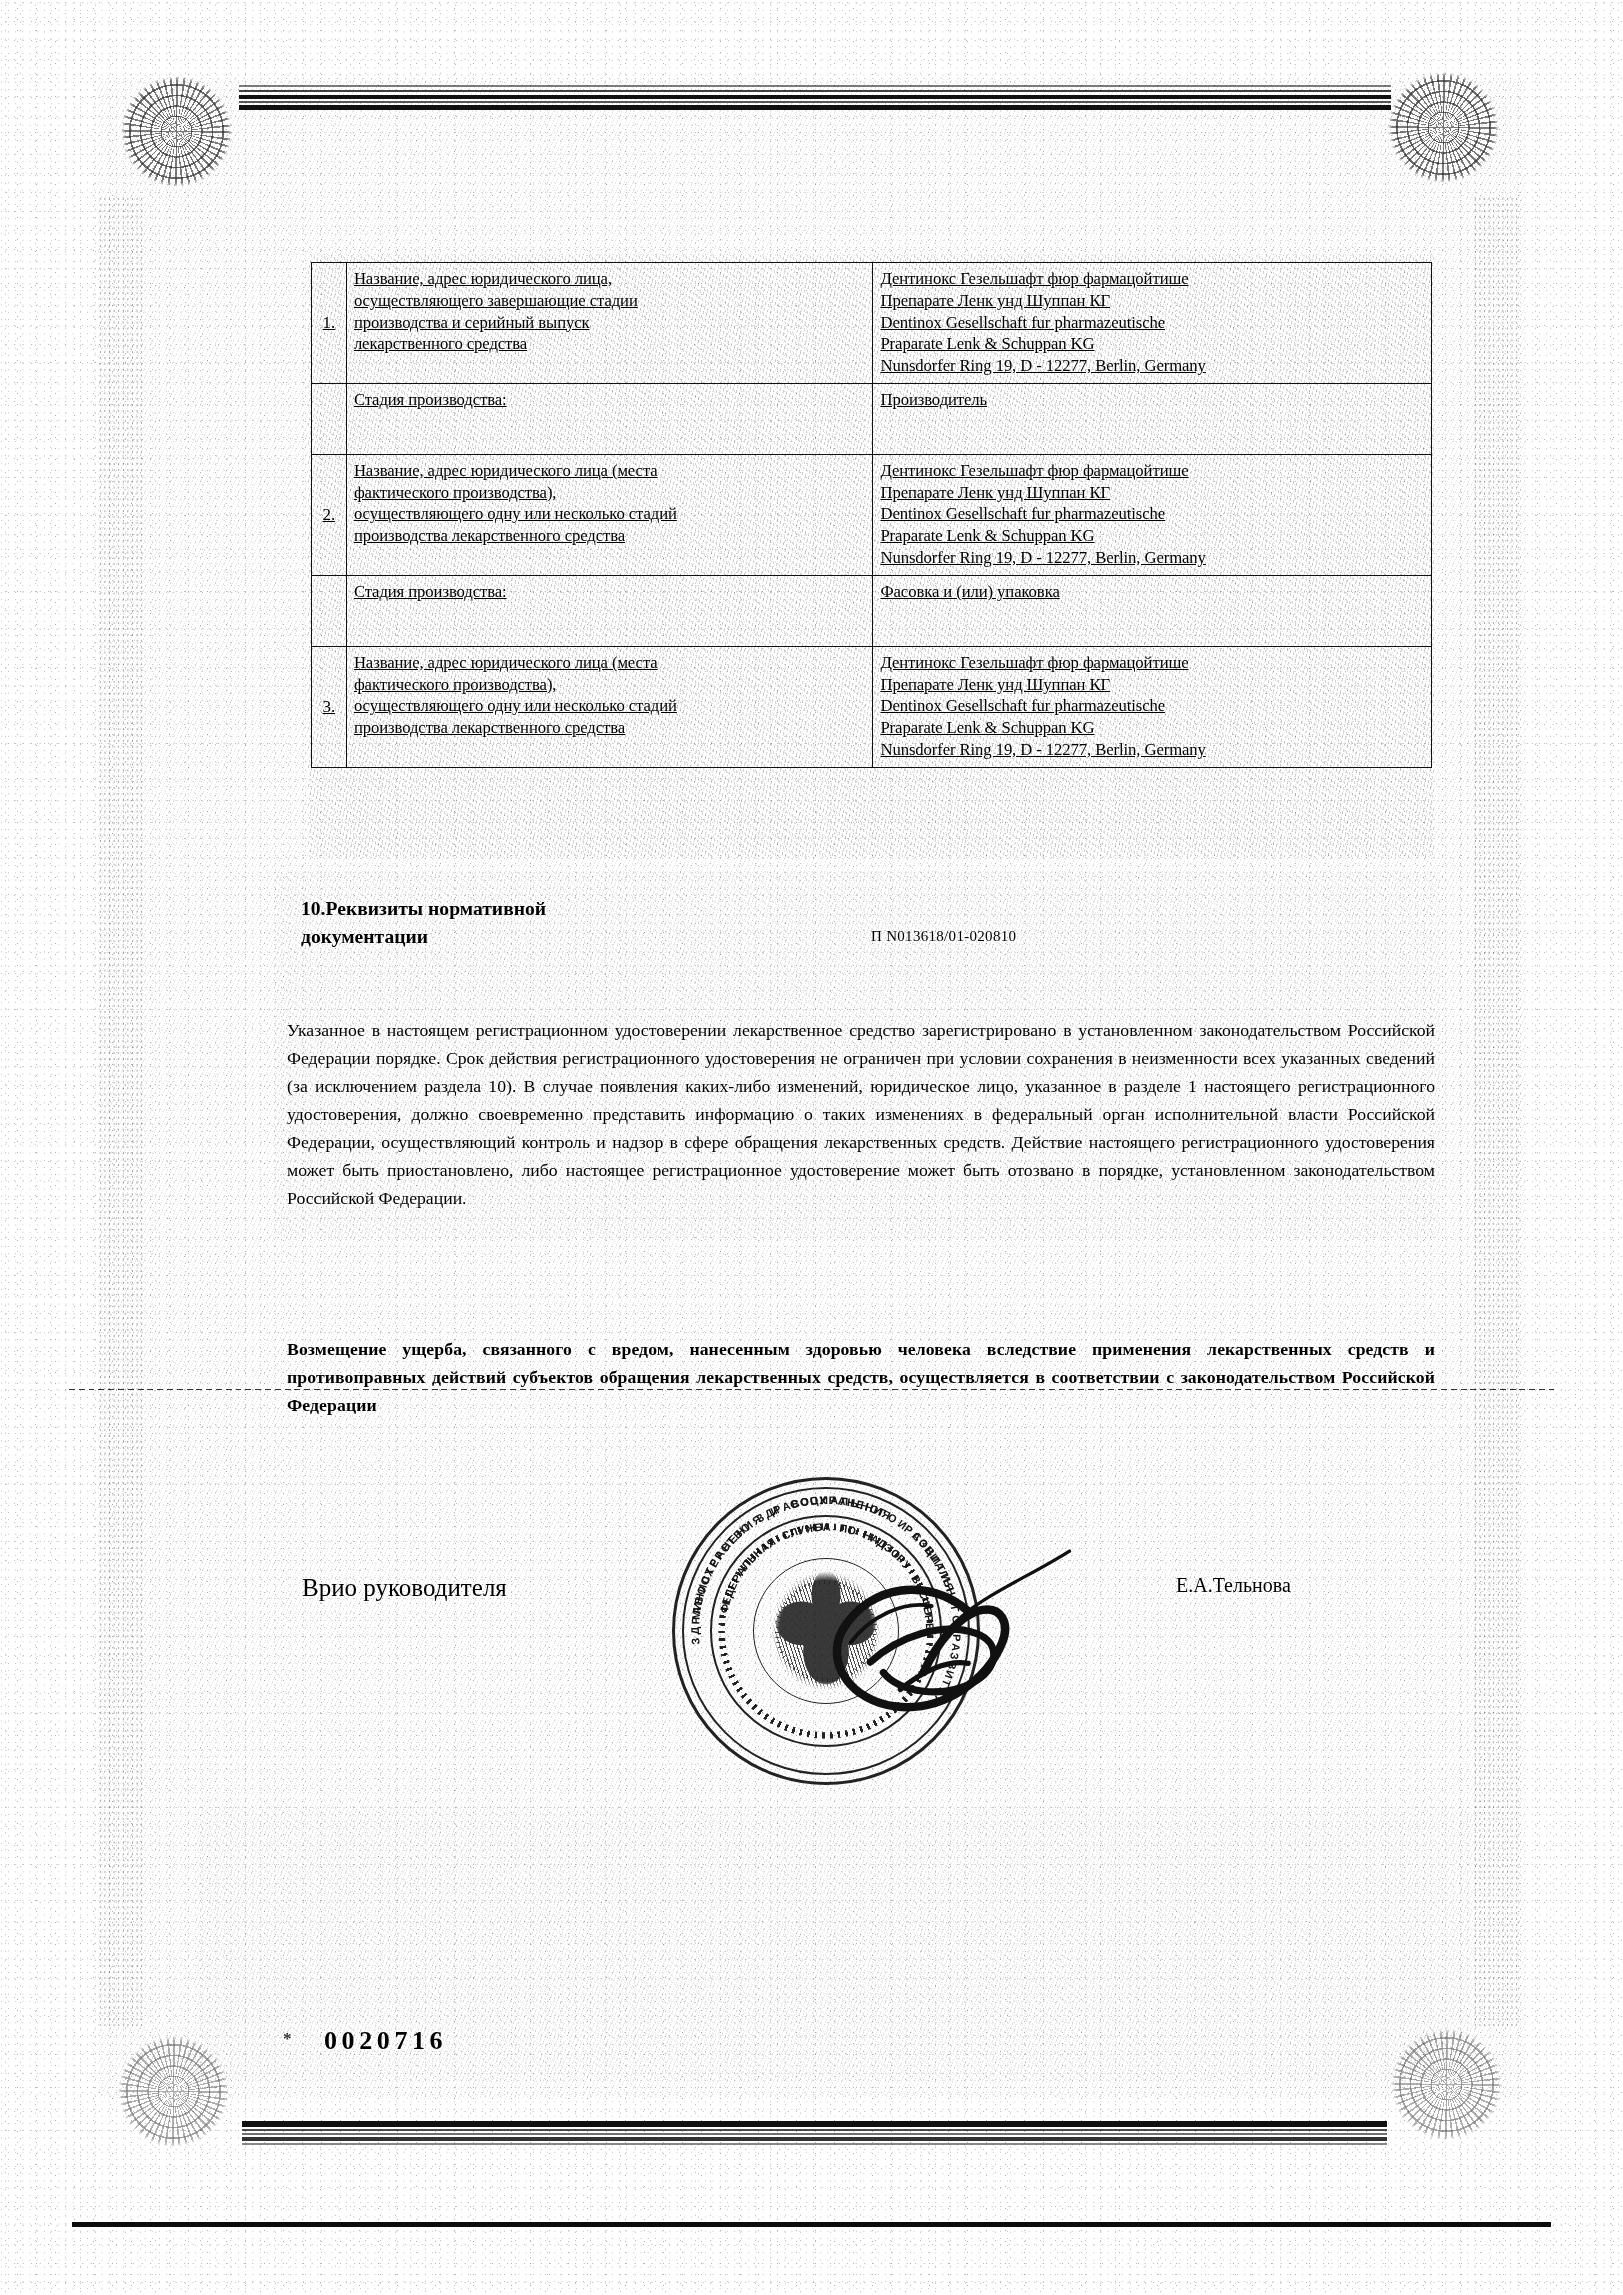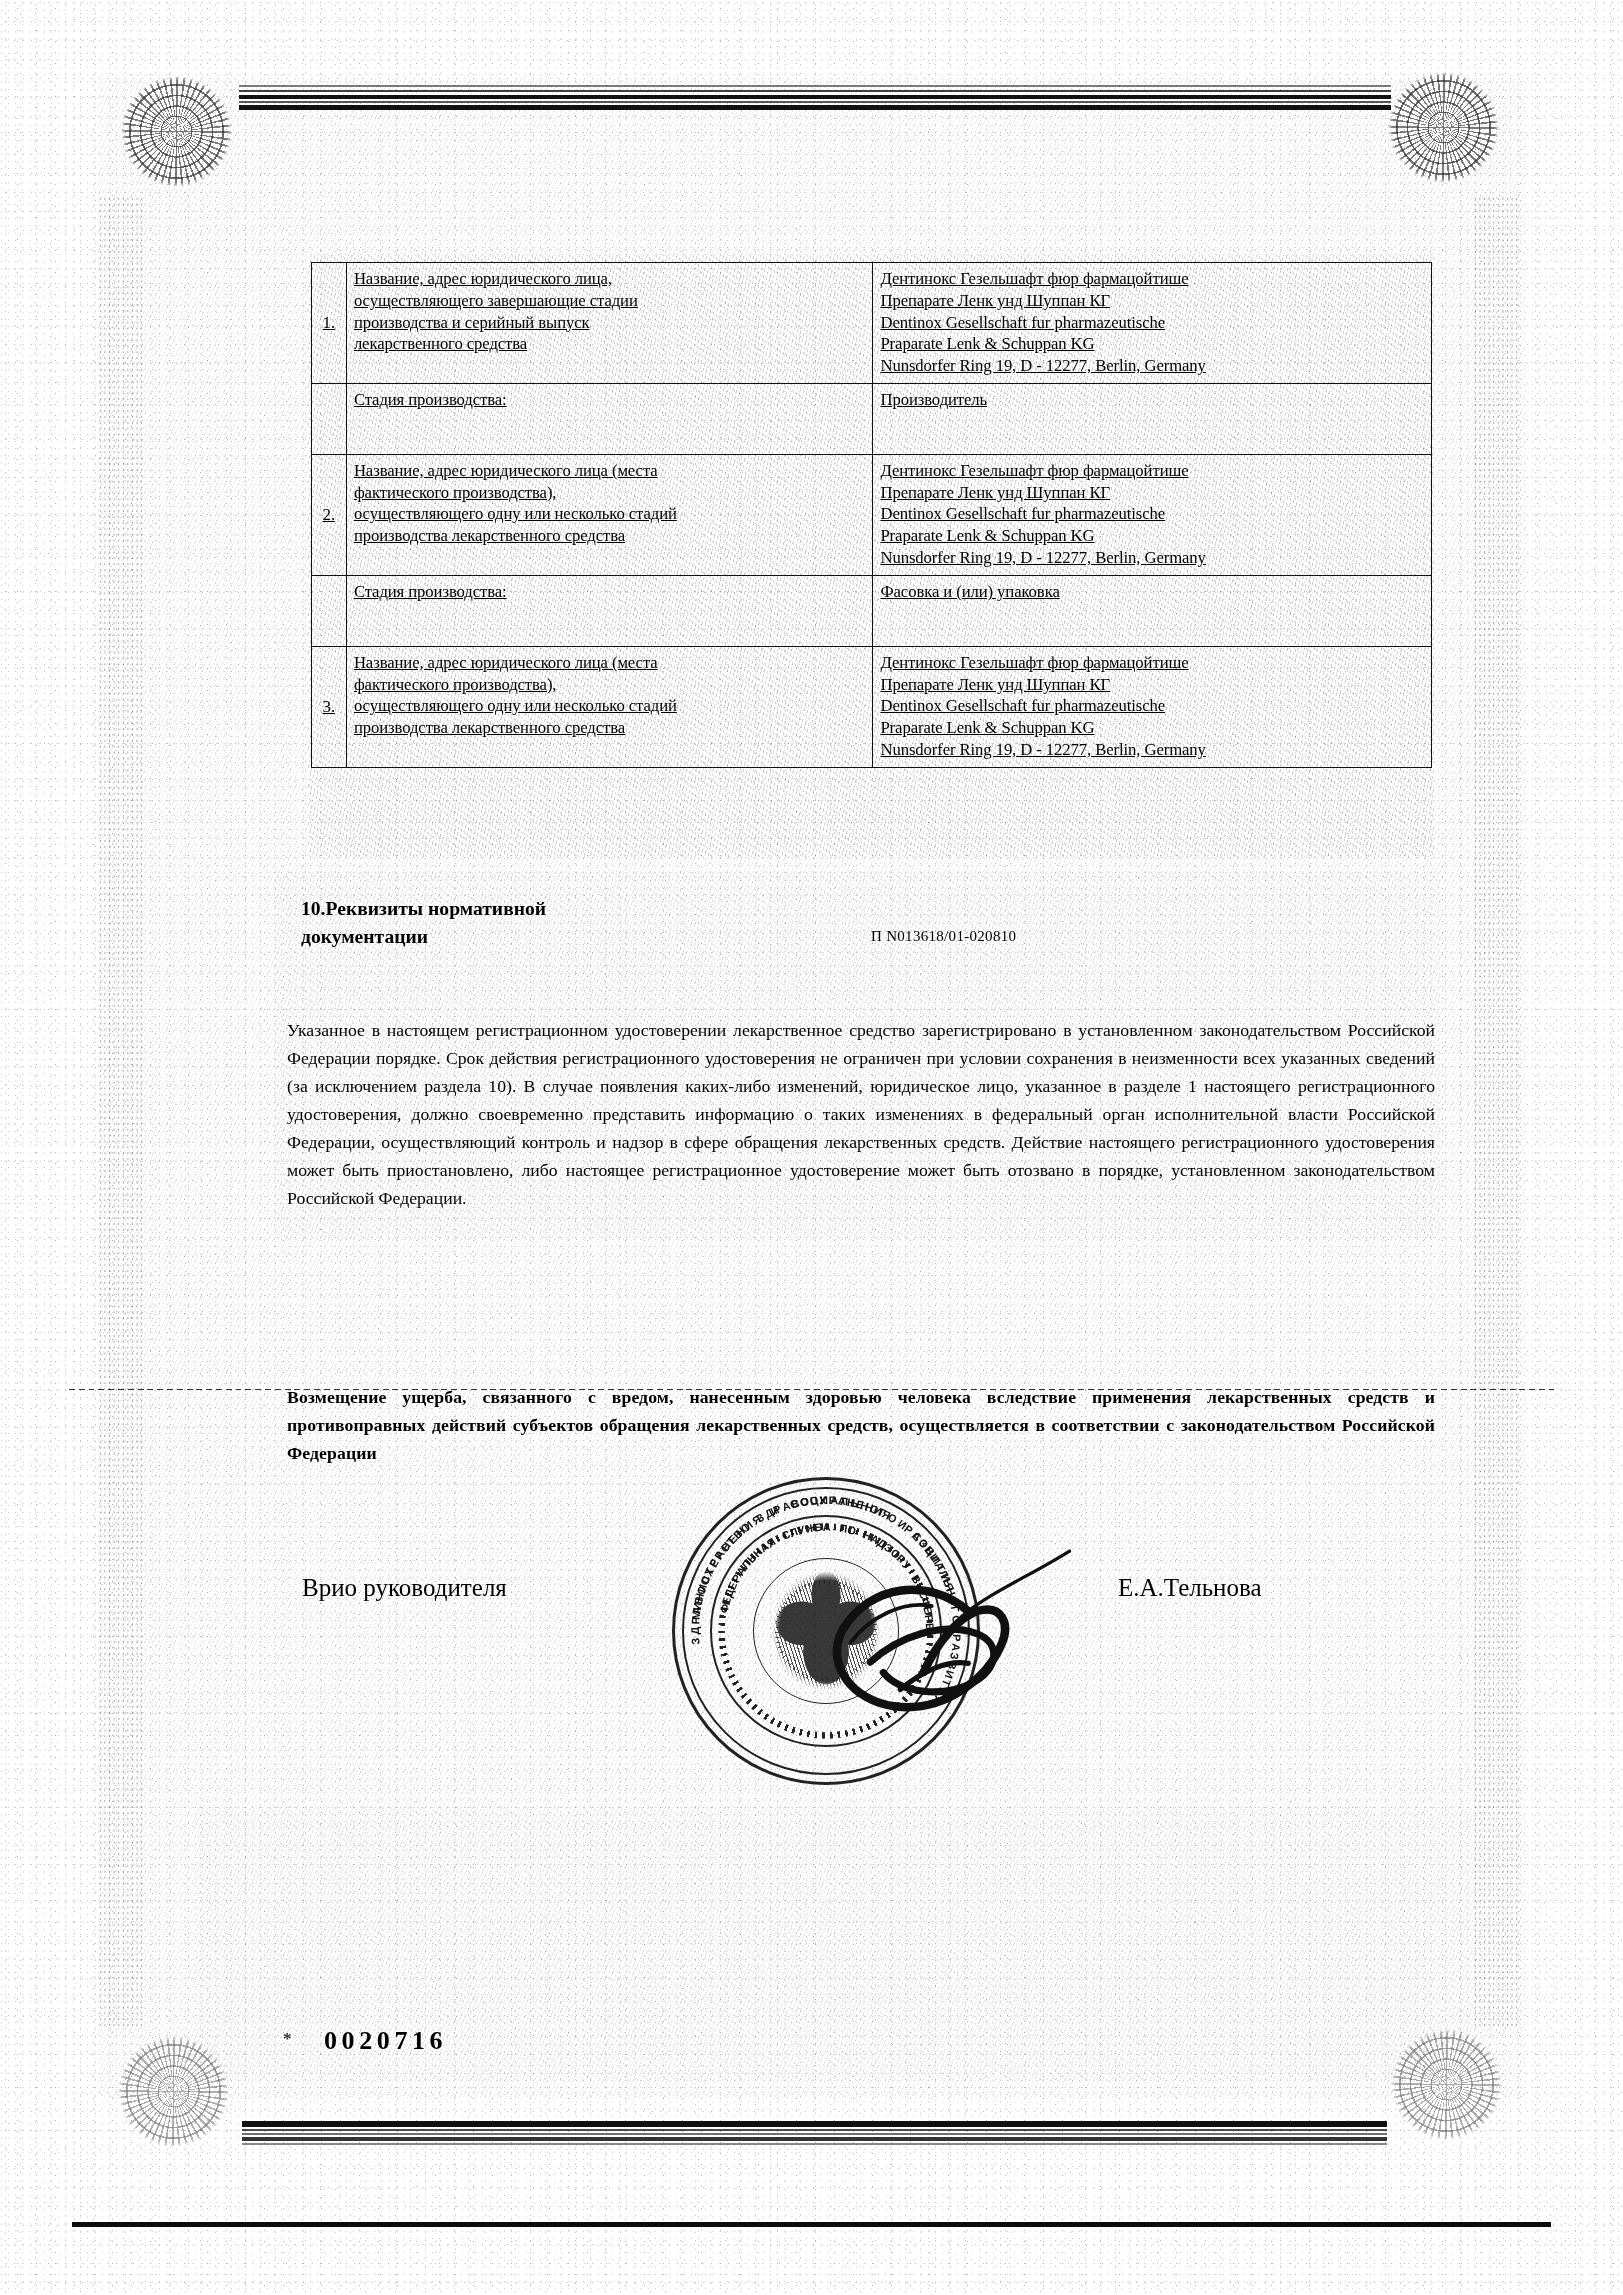--- a/index.html
+++ b/index.html
@@ -94,36 +94,36 @@
 
   
   .body-para{
     position:absolute;left:287px;width:1148px;z-index:20;
     font-size:17.7px;line-height:1.585;
     text-align:justify;text-justify:inter-word;
   }
   .body-para.p1{top:1016px;}
   .body-para.p2{top:1335px;font-weight:bold;letter-spacing:0.1px;}
   .body-para p{margin:0;}
-  .body-para.p2 p{text-align:justify;margin-top:48px;}
+  .body-para.p2 p{text-align:justify;}
 
   .fold-line{
     position:absolute;left:69px;right:69px;top:1389px;height:1.3px;z-index:25;
     background:repeating-linear-gradient(90deg,#111 0 5.9px,transparent 5.9px 9.8px);
     opacity:.85;
   }
 
   
   .sig-title{
     position:absolute;left:302px;top:1574px;z-index:22;
     font-size:25px;white-space:nowrap;
   }
   .sig-name{
-    position:absolute;left:1118px;top:1574px;z-index:22;
-    font-size:25px;white-space:nowrap;
+    position:absolute;left:1176px;top:1574px;z-index:22;
+    font-size:20px;white-space:nowrap;
   }
 
   
   .seal{
     position:absolute;left:669px;top:1474px;width:314px;height:314px;z-index:21;
     border-radius:50%;opacity:.92;
   }
   .seal .ring{position:absolute;border-radius:50%;border:2px solid #111;}
   .seal .ring.r1{inset:2.6px;border-width:3.3px;}
   .seal .ring.r2{inset:13px;border-width:2px;}

